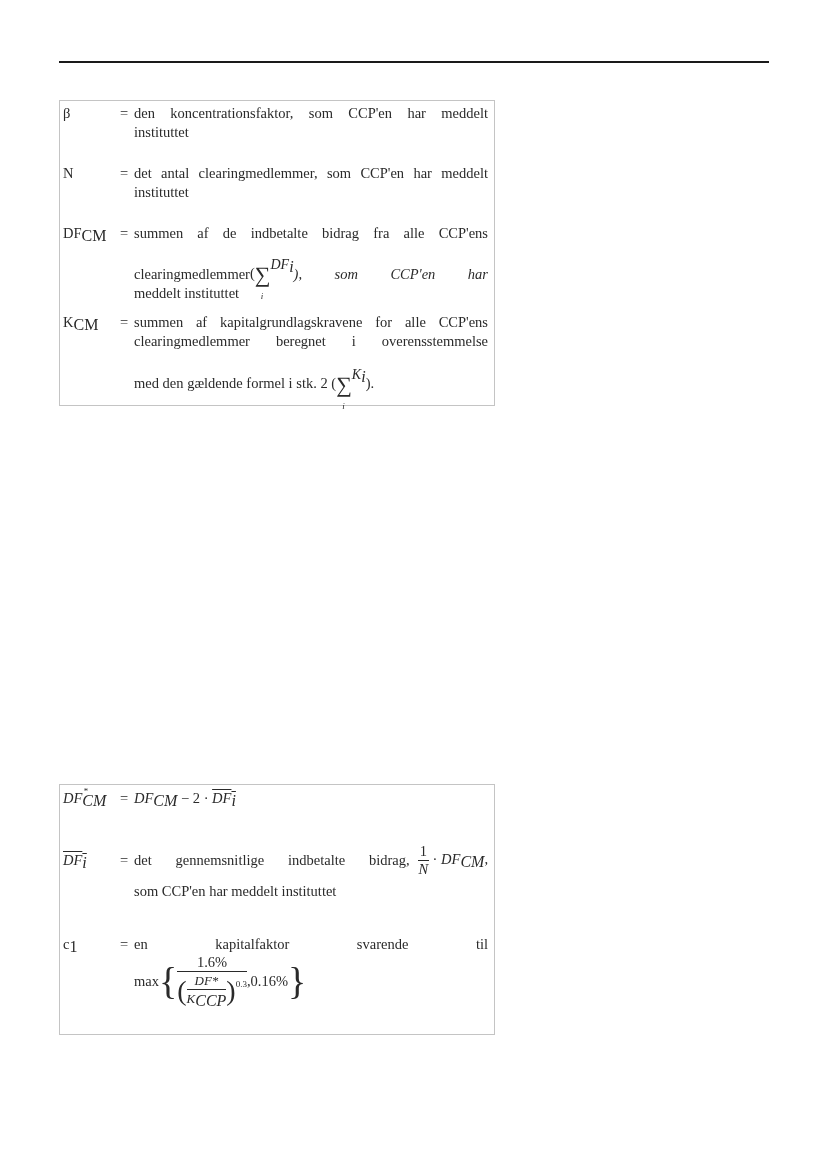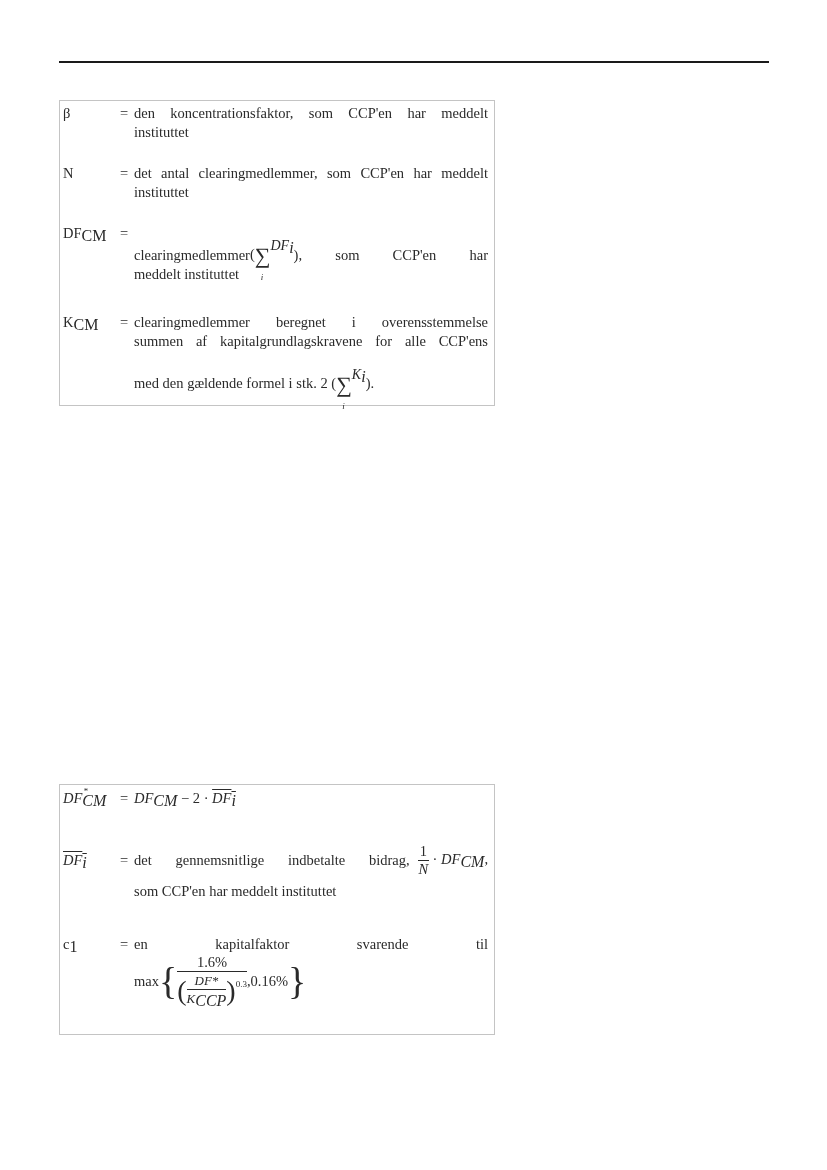--- a/index.html
+++ b/index.html
@@ -49,35 +49,36 @@
     <div class="def">
       <div class="just">det antal clearingmedlemmer, som CCP'en har meddelt</div>
       <div>instituttet</div>
     </div>
   </div>
 
   <div class="row" style="top:123px;">
     <span class="sym"><span>DF</span><sub>CM</sub></span>
     <span class="eq">=</span>
     <div class="def">
+      <div class="just">summen af de indbetalte bidrag fra alle CCP'ens</div>
       <div style="margin-top:12px; display:flex; justify-content:flex-start; align-items:flex-end;">
         <span>clearingmedlemmer</span>
         <span>(<span class="sum"><span>∑</span><span class="under">i</span></span><span class="sumarg"><span>DF</span><sub>i</sub></span></span>
-        <span style="flex:1; text-align-last:justify; text-align:justify; word-spacing:28px;">), som CCP'en har</span>
+        <span style="flex:1; text-align-last:justify; text-align:justify; word-spacing:28px;font-style:italic;">), som CCP'en har</span>
       </div>
       <div>meddelt instituttet</div>
     </div>
   </div>
 
   <div class="row" style="top:212px;">
     <span class="sym"><span>K</span><sub>CM</sub></span>
     <span class="eq">=</span>
     <div class="def">
+      <div class="just">summen af kapitalgrundlagskravene for alle CCP'ens</div>
       <div class="just">clearingmedlemmer beregnet i overensstemmelse</div>
-      <div class="just">summen af kapitalgrundlagskravene for alle CCP'ens</div>
       <div style="margin-top:14px;">
         <span>med den gældende formel i stk. 2 (</span><span class="sum"><span>∑</span><span class="under">i</span></span><span class="sumarg"><span>K</span><sub>i</sub></span><span>).</span>
       </div>
     </div>
   </div>
 </div>
 
 <div class="box box2">
 
   <div class="row" style="top:4px;">

